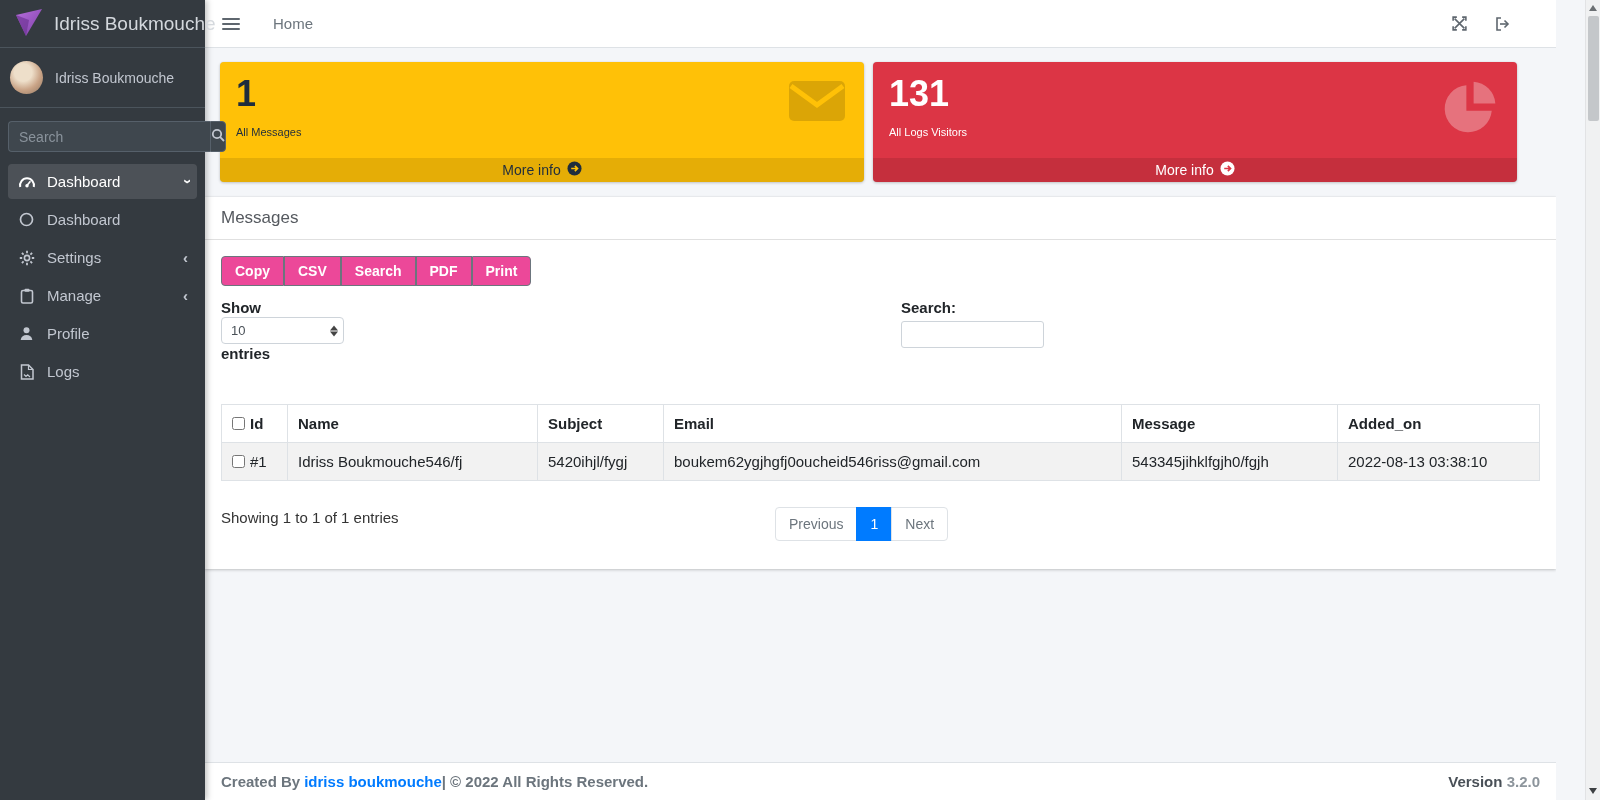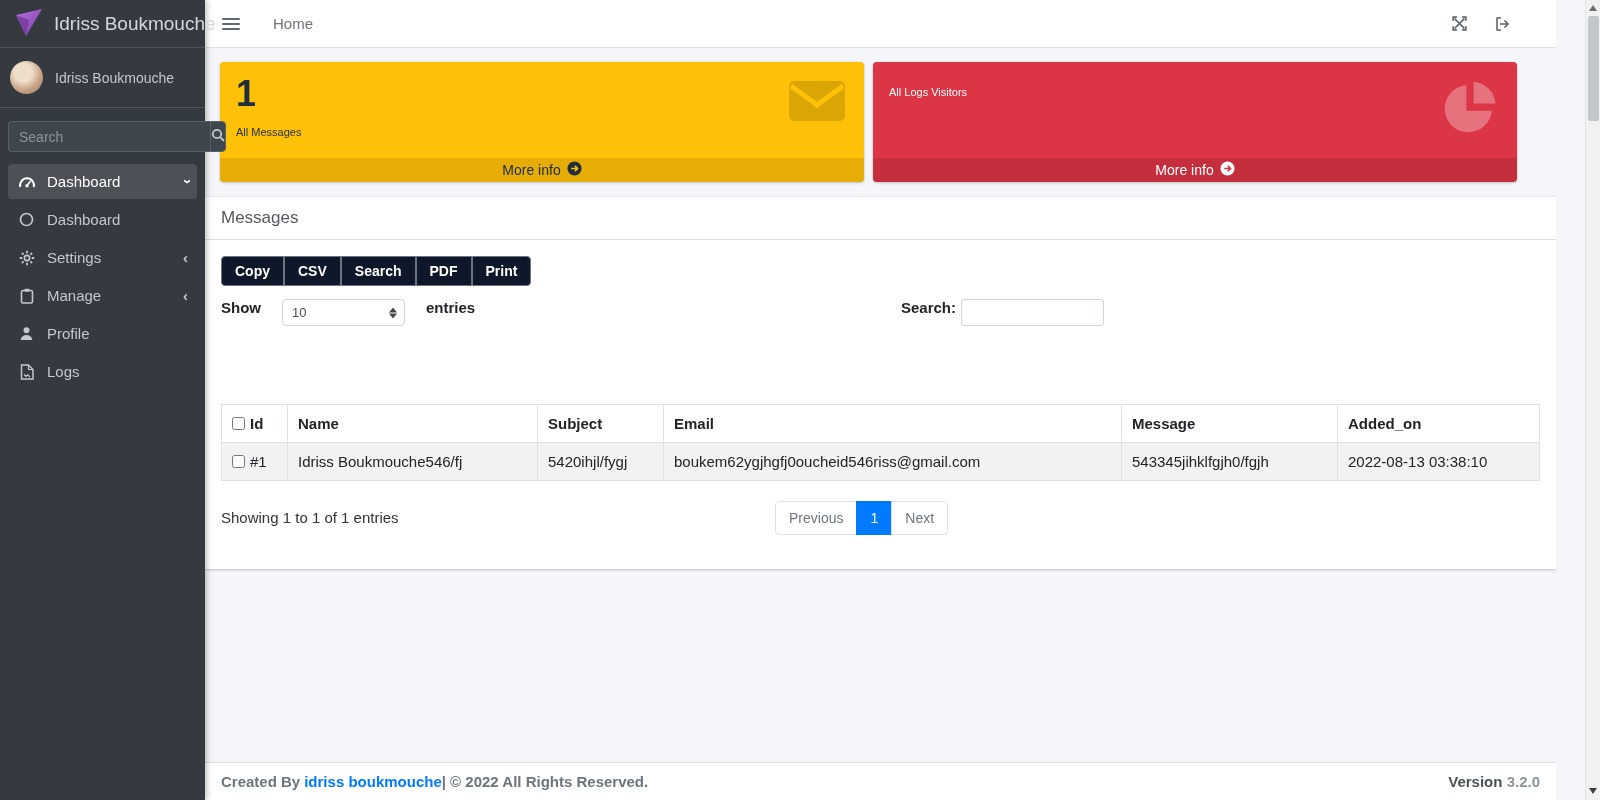--- a/index.html
+++ b/index.html
@@ -63,51 +63,51 @@
   .box-warning .mi-stroke { stroke:#ffc107; }
   .box-danger .mi-arrow { color:#fff; }
   .box-danger .mi-stroke { stroke:#dc3545; }
 
   
   .card { background:#fff; box-shadow:0 0 1px rgba(0,0,0,.125), 0 1px 3px rgba(0,0,0,.2); }
   .card-header { padding:11px 16px; border-bottom:1px solid rgba(0,0,0,.12); font-size:17px; color:#55595f; }
   .card-body { padding:16px 16px 30px 16px; position:relative; }
 
   .btn-group { display:inline-flex; }
-  .btn-sec { background:#0f172a; border:1px solid #6c757d; color:#fff; font-size:14px; font-weight:600;
+  .btn-sec { background:#ec4899; border:1px solid #6c757d; color:#fff; font-size:14px; font-weight:600;
              padding:6px 13px; cursor:pointer; font-family:"Liberation Sans",sans-serif; }
   .btn-sec:first-child { border-radius:4px 0 0 4px; }
   .btn-sec:last-child { border-radius:0 4px 4px 0; }
 
   .dt-top { position:relative; margin-top:13px; min-height:105px; }
-  .dt-length { display:flex; flex-direction:row; gap:21px; width:125px; }
+  .dt-length { display:flex; flex-direction:column; gap:1px; width:125px; }
   .dt-length label { font-weight:700; font-size:15px; }
   .select-wrap { position:relative; }
   .select-wrap select { width:123px; height:27px; appearance:none; -webkit-appearance:none;
         border:1px solid #ced4da; border-radius:4px; background:#fff; color:#495057; font-size:13px;
         padding:0 22px 0 9px; font-family:"Liberation Sans",sans-serif; cursor:pointer; }
   .updown { position:absolute; right:8px; top:50%; transform:translateY(-50%); display:flex; flex-direction:column;
             gap:1px; pointer-events:none; }
   .updown i { width:0; height:0; border-left:4px solid transparent; border-right:4px solid transparent; }
   .updown i.up { border-bottom:5px solid #444; }
   .updown i.dn { border-top:5px solid #444; }
-  .dt-search { position:absolute; left:680px; top:0; display:flex; flex-direction:row; gap:5px; }
+  .dt-search { position:absolute; left:680px; top:0; display:flex; flex-direction:column; gap:5px; }
   .dt-search label { font-weight:700; font-size:15px; }
   .dt-search input { width:143px; height:27px; border:1px solid #ced4da; border-radius:3px; padding:0 8px;
                      font-size:14px; font-family:"Liberation Sans",sans-serif; }
 
   table.dt { width:100%; border-collapse:collapse; font-size:15px; }
   table.dt th, table.dt td { border:1px solid #dee2e6; padding:10px 10px; text-align:left; vertical-align:middle; }
   table.dt thead th { font-weight:700; color:#212529; background:#fff; }
   table.dt tbody tr { background:#f2f2f2; }
   .cb { width:13px; height:13px; margin-right:5px; vertical-align:-1px; cursor:pointer; }
 
   .dt-bottom { position:relative; height:40px; margin-top:18px; }
   .dt-info { position:absolute; left:0; top:10px; font-size:15px; color:#333; }
-  .pagination { position:absolute; left:554px; top:2px; display:flex;align-items:center; }
+  .pagination { position:absolute; left:554px; top:8px; display:flex;align-items:center; }
   .page-link { border:1px solid #dee2e6; background:#fff; color:#6c757d; font-size:14px; padding:8px 13px;
                margin-left:-1px; cursor:pointer; text-decoration:none; }
   .page-link.first { border-radius:4px 0 0 4px; margin-left:0; }
   .page-link.last { border-radius:0 4px 4px 0; }
   .page-link.active { background:#007bff; border-color:#007bff; color:#fff; }
 
   .footer { background:#fff; border-top:1px solid #dee2e6; padding:0 16px; height:38px; flex:0 0 38px;
             display:flex; align-items:center; justify-content:space-between; color:#6c757d; font-weight:700; }
   .footer a { color:#007bff; text-decoration:none; cursor:pointer; }
   .footer .ver b { color:#495057; }
@@ -274,20 +274,21 @@
               <svg width="15" height="15" viewBox="0 0 16 16">
                 <circle cx="8" cy="8" r="7.5" fill="currentColor"></circle>
                 <path class="mi-stroke" d="M4.5 8H11M8.4 5.2L11.2 8l-2.8 2.8" fill="none" stroke-width="1.8"></path>
               </svg>
             </span>
           </a>
         </div>
 
         <div class="small-box box-danger">
           <div class="sb-inner">
+            <div class="sb-value">131</div>
             <div class="sb-label">All Logs Visitors</div>
           </div>
           <span class="sb-icon">
             <svg width="58" height="58" viewBox="0 0 64 64">
               <path d="M28 8A26 26 0 1 0 56 36H28z" fill="currentColor"></path>
               <path d="M36 4a26 26 0 0 1 24 24H36z" fill="currentColor"></path>
             </svg>
           </span>
           <a class="sb-footer">
             <span>More info</span>

